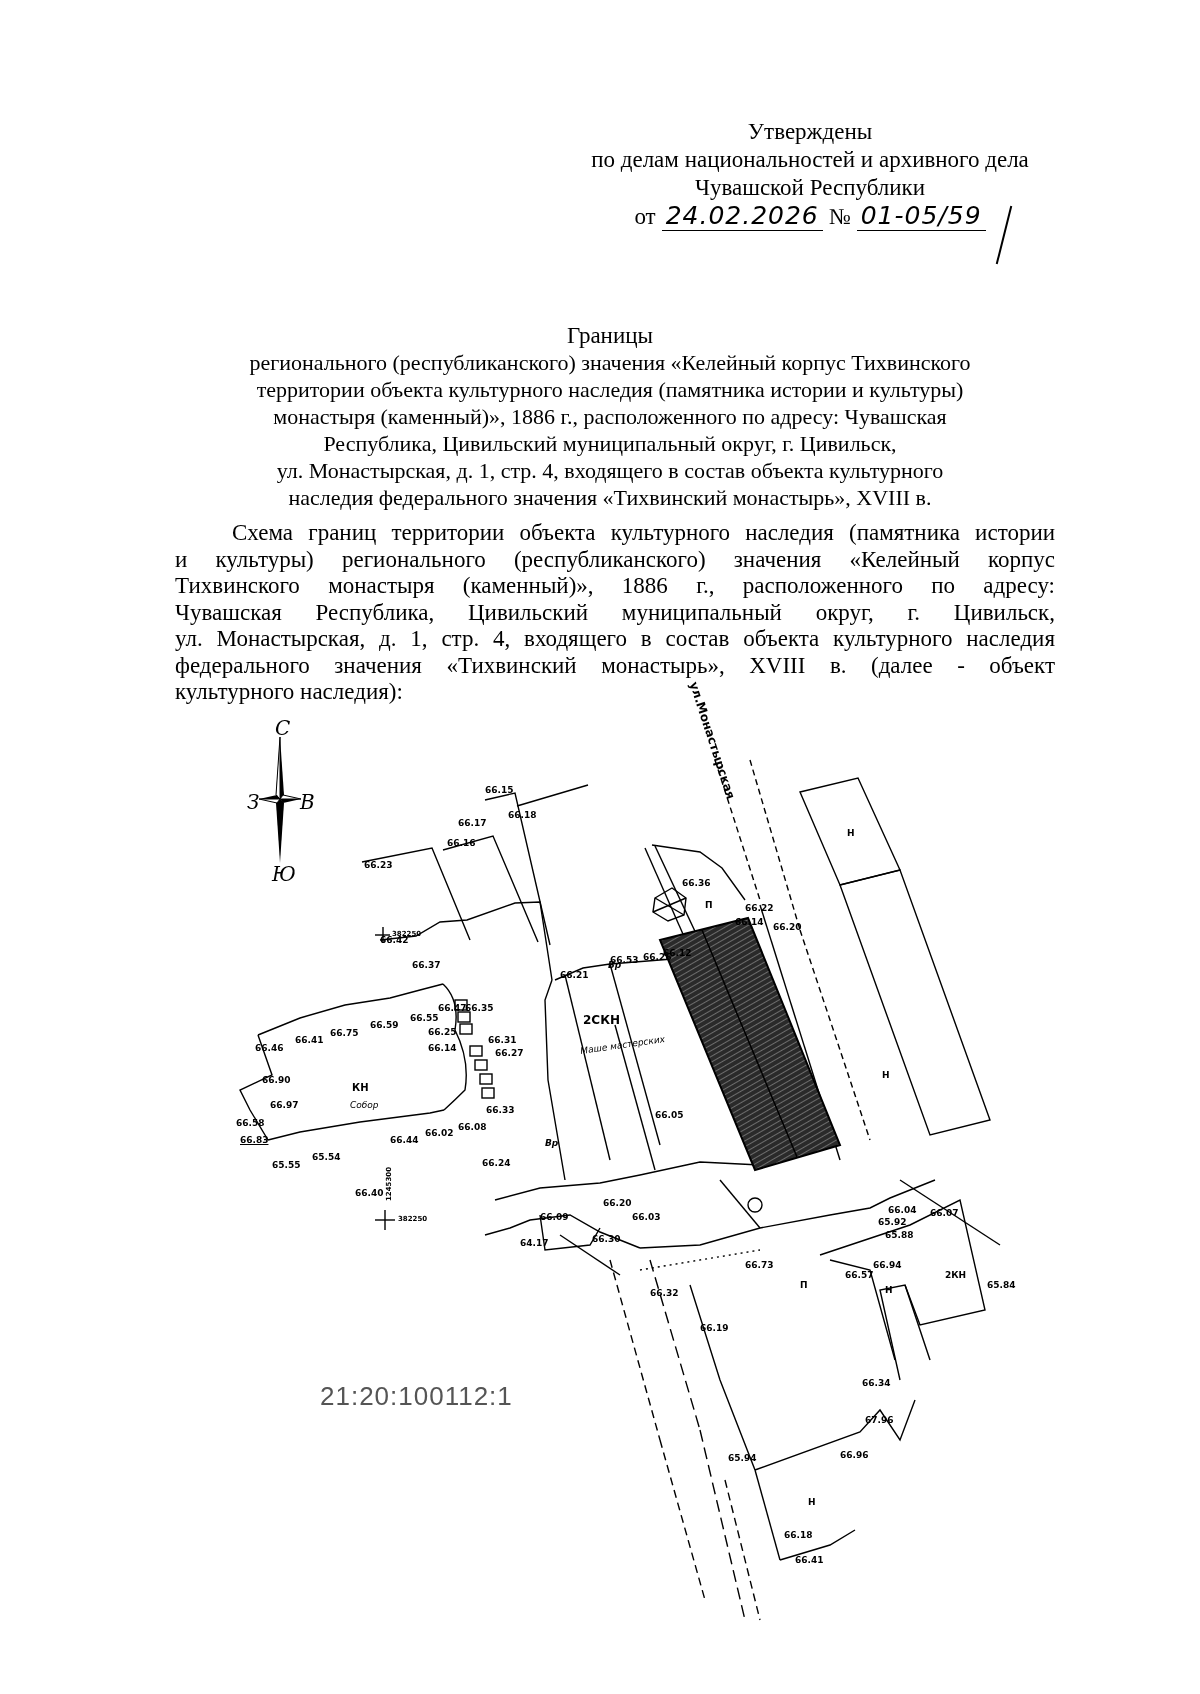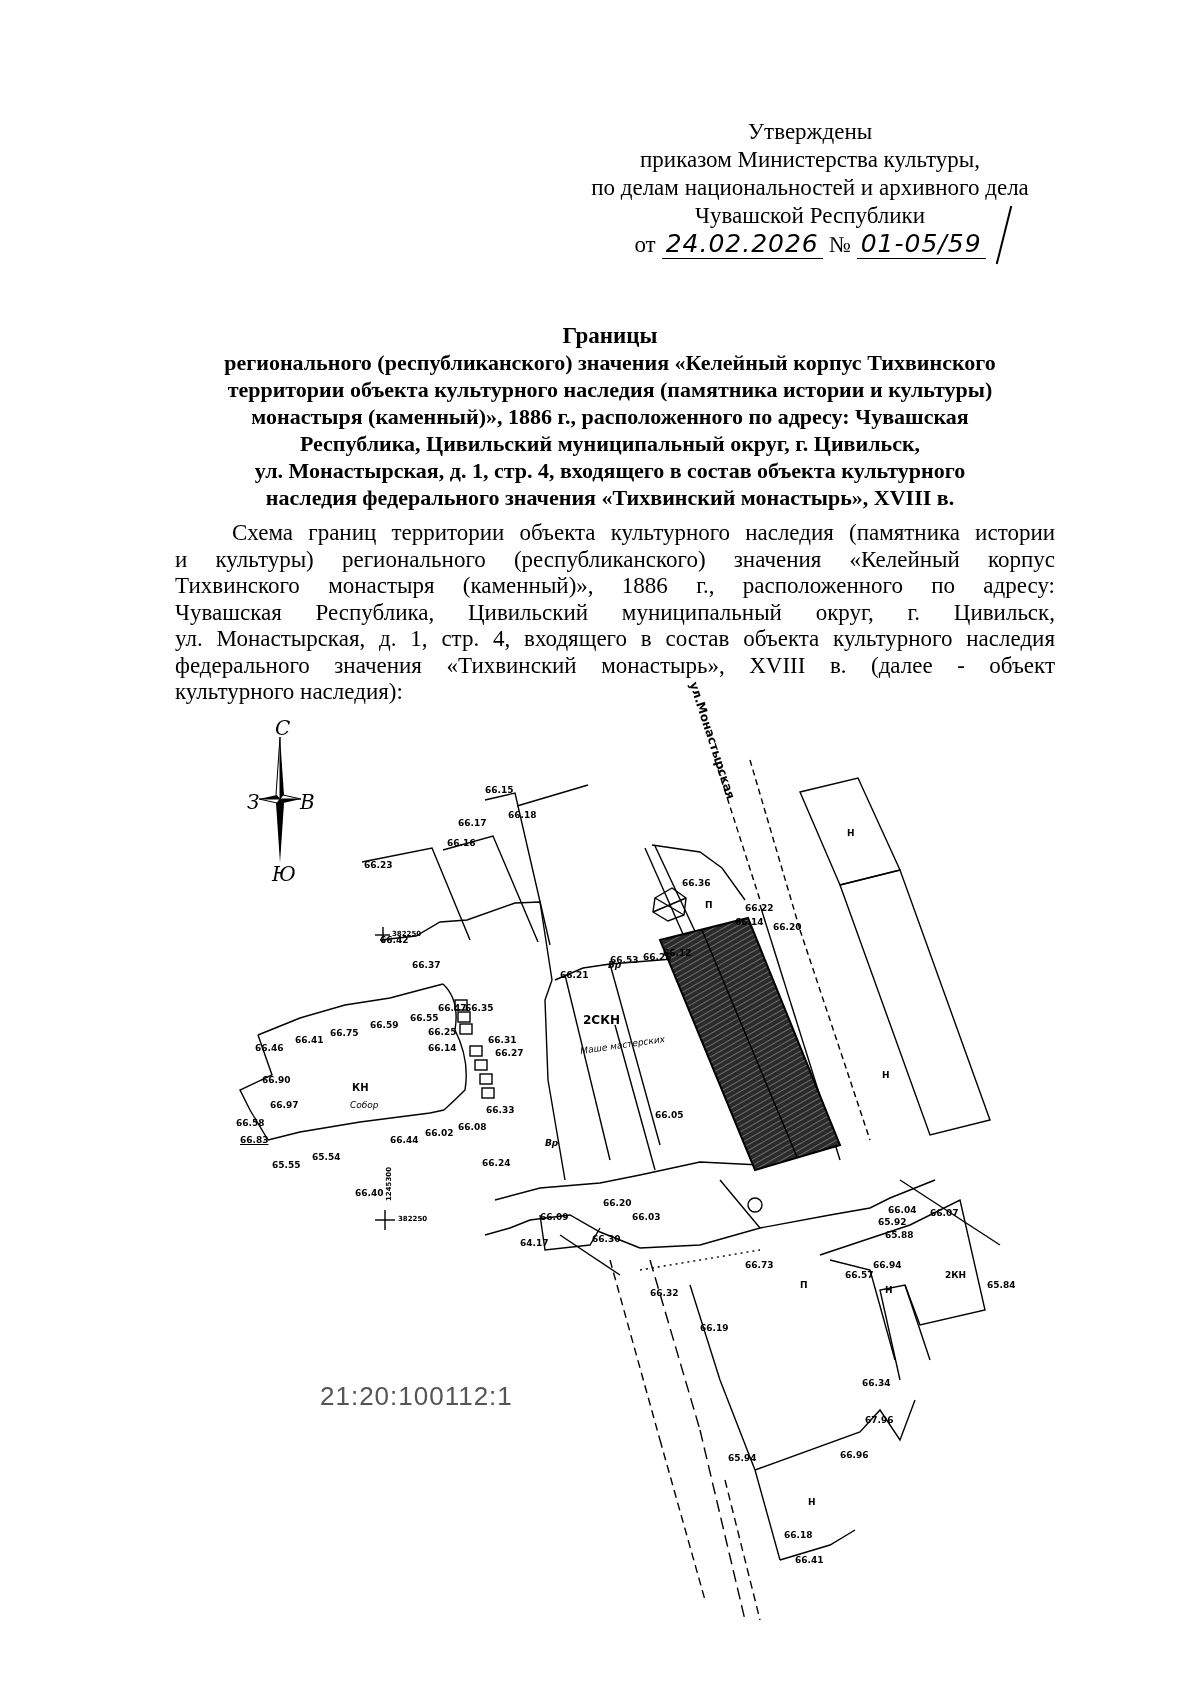--- a/index.html
+++ b/index.html
@@ -9,42 +9,41 @@
   .approval { position: absolute; left: 560px; top: 118px; width: 500px;
               text-align: center; font-size: 23px; line-height: 28px; }
   .approval .line { display: block; white-space: nowrap; }
   .approval .sig-line { display: inline-flex; align-items: baseline; gap: 6px; }
   .handwritten { font-family: "DejaVu Sans", sans-serif; font-style: italic; font-size: 25px;
                  letter-spacing: 1px; border-bottom: 1px solid #000; padding: 0 4px; }
   .slash-mark { position: absolute; left: 1003px; top: 205px; width: 2px; height: 60px;
                 background: #000; transform: rotate(14deg); }
 
   .title-block { position: absolute; left: 160px; top: 322px; width: 900px; text-align: center;
-                 font-weight: bold; font-size: 22px; line-height: 27px; }
+                 font-weight: normal; font-size: 22px; line-height: 27px; }
   .title-block .title-head { font-size: 23px; display: block; margin-bottom: 0; }
   .title-block .title-line { display: block; white-space: nowrap; }
 
   .para { position: absolute; left: 175px; top: 520px; width: 880px; font-size: 23px;
           line-height: 26.5px; text-align: justify; }
   .para .pl { display: block; text-align-last: justify; white-space: nowrap; }
   .para .pl.first { text-indent: 57px; }
   .para .pl.last { text-align-last: left; }
   .compass-label { position: absolute; font-style: italic; font-size: 20px; font-family: "DejaVu Serif", serif; }
   .cad-number { position: absolute; left: 320px; top: 1357px; font-family: "Liberation Sans", "DejaVu Sans", sans-serif;
                 font-size: 26px; color: #555; letter-spacing: 1px; margin-top: 24px; }
   .street-label { position: absolute; left: 700px; top: 680px; font-family: "DejaVu Sans", sans-serif;
                   font-weight: bold; font-size: 12px; transform-origin: left top; transform: rotate(72deg); white-space: nowrap; }
   .map-text { position: absolute; font-family: "DejaVu Sans", sans-serif; font-size: 9px; font-weight: bold; white-space: nowrap; }
 </style>
 </head>
 <body>
 
 <div class="approval">
   <span class="line">Утверждены</span>
-  <span class="line">приказом Министерства культуры,</span>
   <span class="line">по делам национальностей и архивного дела</span>
   <span class="line">Чувашской Республики</span>
   <span class="line">
     <span class="sig-line">
       <span>от</span>
       <span class="handwritten">24.02.2026</span>
       <span>№</span>
       <span class="handwritten">01-05/59</span>
     </span>
   </span>

